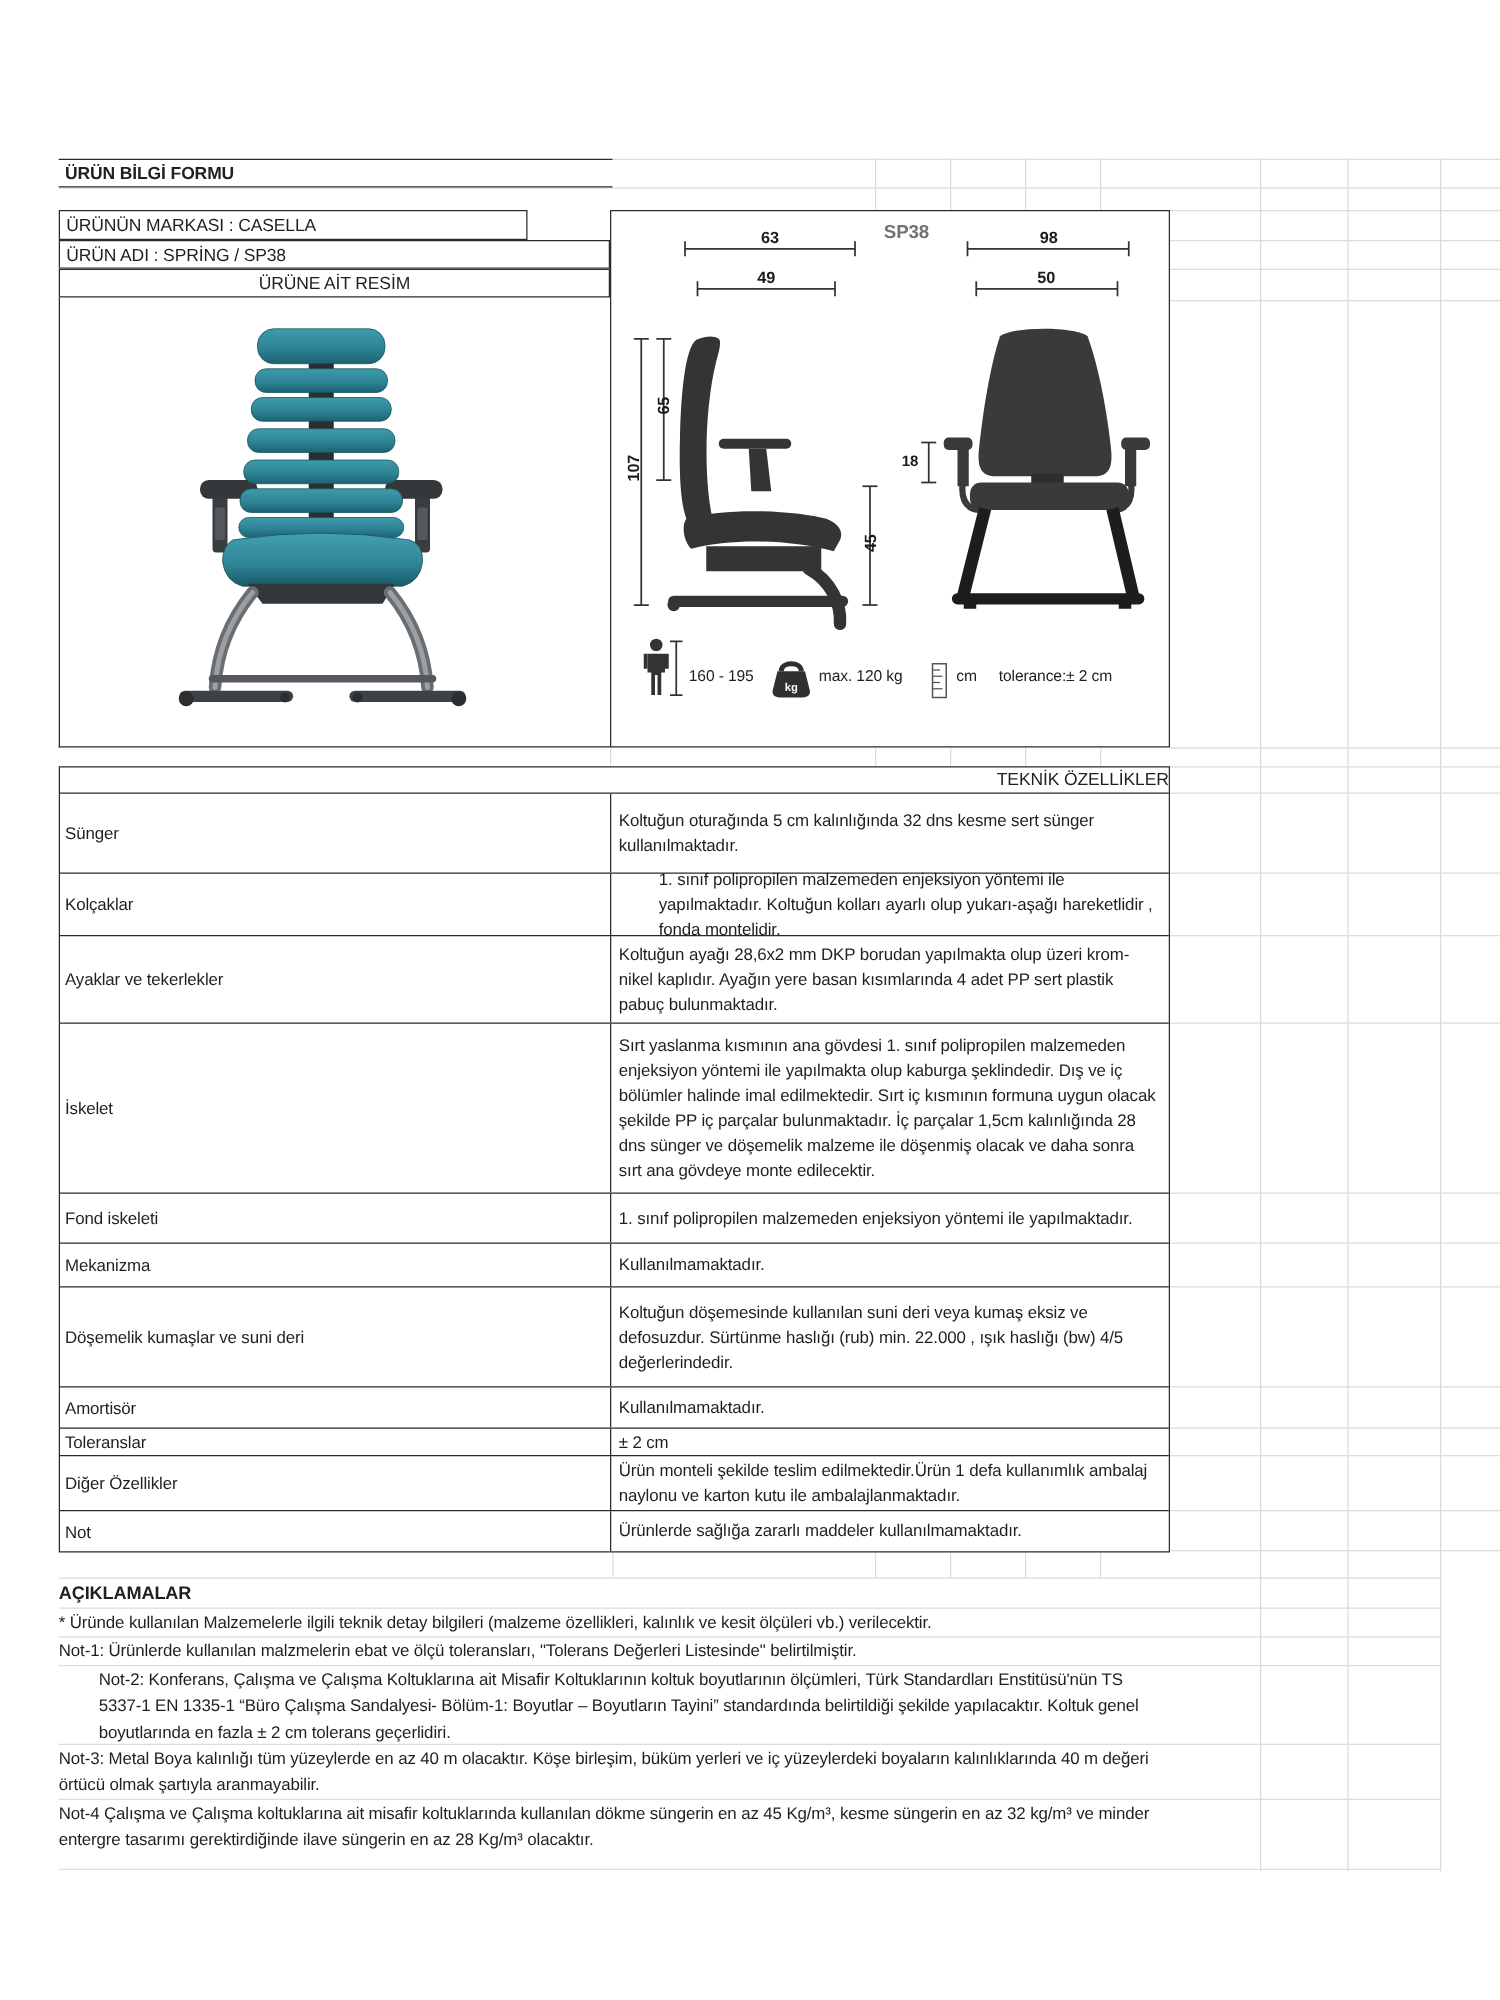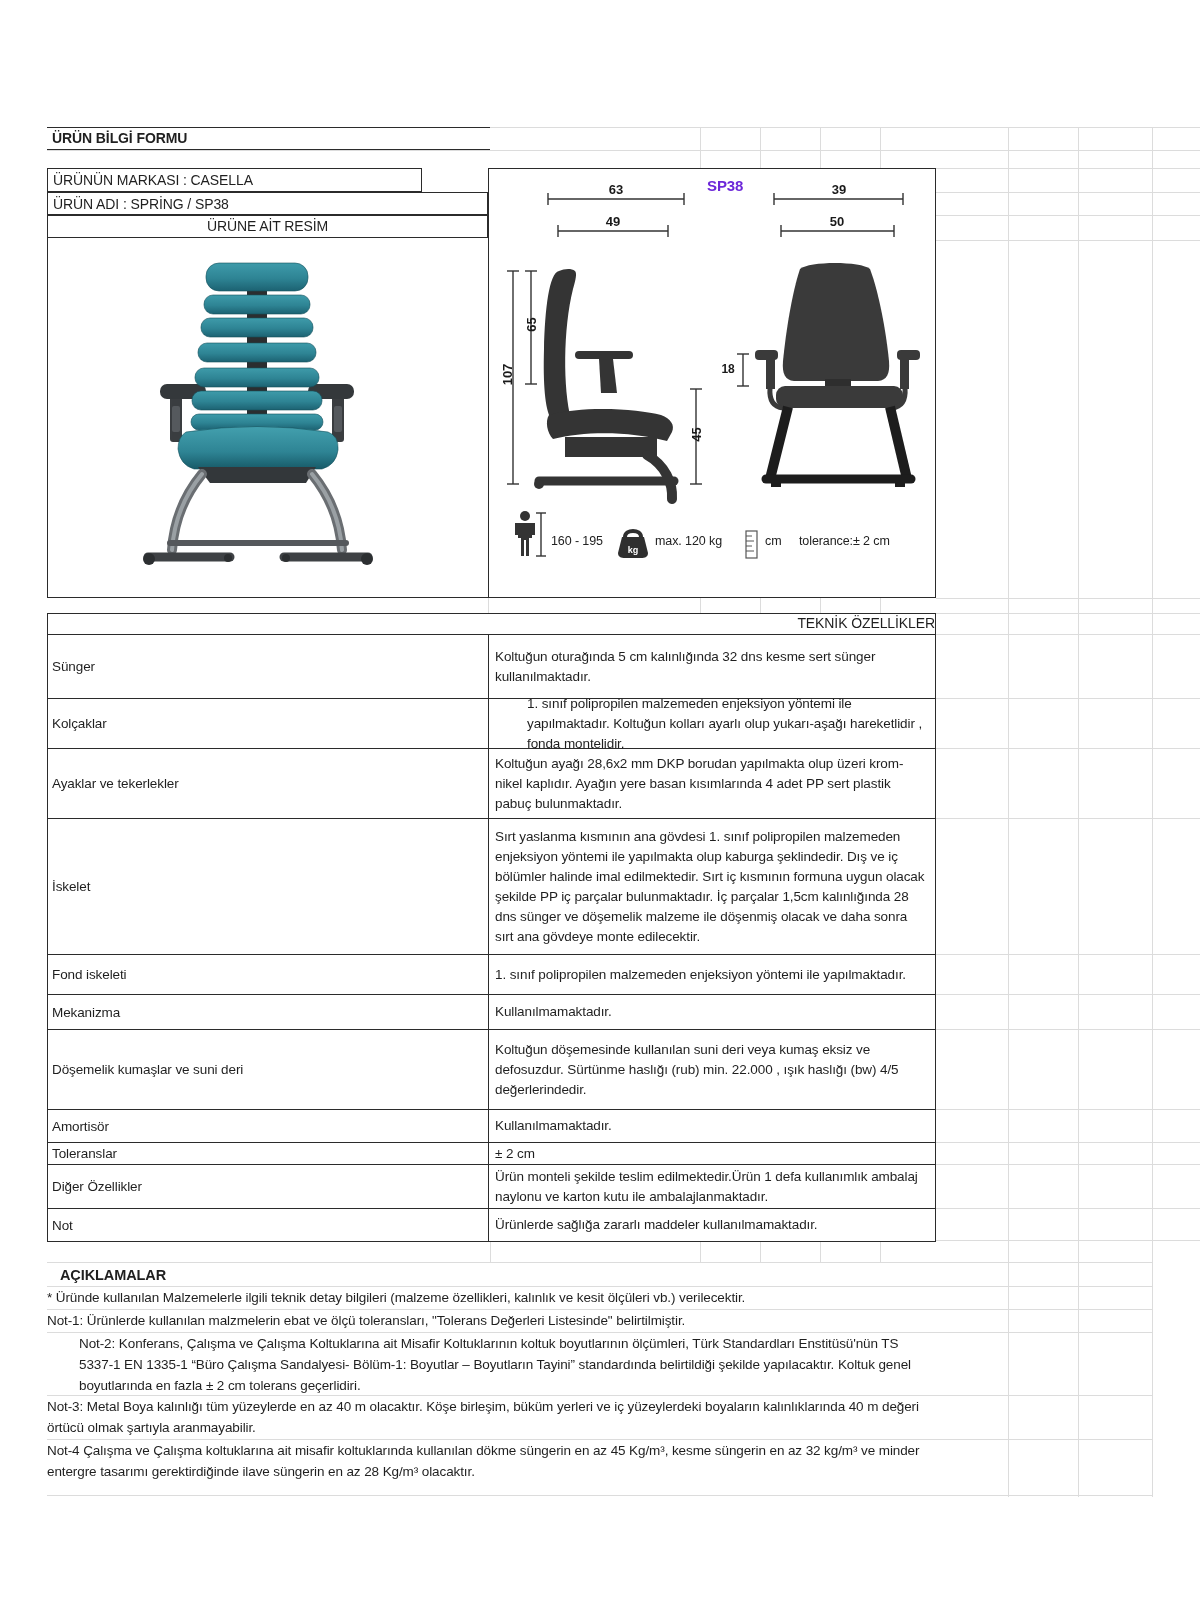--- a/index.html
+++ b/index.html
@@ -23,21 +23,21 @@
   .photo-cell{
     position:absolute;left:47px;top:238px;width:441px;height:360px;box-sizing:border-box;
     border-left:1.4px solid #2b2b2b;border-bottom:1.4px solid #2b2b2b;
   }
   .drawing-cell{
     position:absolute;left:488px;top:168px;width:448px;height:430px;box-sizing:border-box;
     border:1.6px solid #2b2b2b;background:#fff;
   }
   .drawing-cell .dimlabel{position:absolute;font-weight:bold;font-size:13px;color:#1a1a1a;text-align:center;}
   .drawing-cell .rot{transform:rotate(-90deg);transform-origin:center center;}
-  .drawing-cell .model{position:absolute;font-weight:bold;font-size:15px;color:#6d28d9;}
+  .drawing-cell .model{position:absolute;font-weight:bold;font-size:15px;color:#737373;}
   .drawing-cell .icotext{position:absolute;font-size:12.5px;color:#222;white-space:nowrap;}
   
   .specs{position:absolute;left:47px;top:613px;width:889px;box-sizing:border-box;border:1.4px solid #2b2b2b;background:#fff;}
   .specs-header{
     box-sizing:border-box;height:21px;border-bottom:1.4px solid #2b2b2b;
     font-weight:normal;font-size:14px;line-height:19px;text-align:right;
   }
   .spec-row{display:flex;box-sizing:border-box;border-bottom:1.3px solid #2b2b2b;}
   .spec-row:last-child{border-bottom:none;}
   .spec-label{
@@ -52,21 +52,21 @@
   .spec-row:nth-child(5){height:40px;}
   .spec-row:nth-child(6){height:35px;}
   .spec-row:nth-child(7){height:80px;}
   .spec-row:nth-child(8){height:33px;}
   .spec-row:nth-child(9){height:22px;}
   .spec-row:nth-child(10){height:44px;}
   .spec-row:nth-child(11){height:32px;}
   
   .notes{position:absolute;left:47px;top:1240px;width:889px;}
   .notes-blank{height:22px;}
-  .notes-title{height:24px;font-weight:bold;font-size:14.5px;line-height:26px;margin-left:13px;}
+  .notes-title{height:24px;font-weight:bold;font-size:14.5px;line-height:26px;}
   .note-item{font-size:13.5px;line-height:21px;box-sizing:border-box;padding-top:1px;}
   .note-item:nth-of-type(1){height:23px;}
   .note-item:nth-of-type(2){height:23px;}
   .note-item:nth-of-type(3){height:63px;margin-left:32px;}
   .note-item:nth-of-type(4){height:44px;}
   .note-item:nth-of-type(5){height:56px;}
   svg{display:block;}
   .dimline{stroke:#333;stroke-width:1.4;}
 </style>
 </head>
@@ -281,21 +281,21 @@
         <line x1="257" y1="367" x2="263" y2="367" stroke="#555" stroke-width="1"></line>
         <line x1="257" y1="372" x2="265" y2="372" stroke="#555" stroke-width="1"></line>
         <line x1="257" y1="377" x2="263" y2="377" stroke="#555" stroke-width="1"></line>
         <line x1="257" y1="382" x2="265" y2="382" stroke="#555" stroke-width="1"></line>
       </g>
     </svg>
 
     <span class="model" style="left:218px;top:8px;">SP38</span>
     <span class="dimlabel" style="left:112px;top:13px;width:30px;">63</span>
     <span class="dimlabel" style="left:109px;top:45px;width:30px;">49</span>
-    <span class="dimlabel" style="left:335px;top:13px;width:30px;">39</span>
+    <span class="dimlabel" style="left:335px;top:13px;width:30px;">98</span>
     <span class="dimlabel" style="left:333px;top:45px;width:30px;">50</span>
     <span class="dimlabel rot" style="left:24px;top:148px;width:36px;">65</span>
     <span class="dimlabel rot" style="left:0px;top:198px;width:36px;">107</span>
     <span class="dimlabel rot" style="left:189px;top:258px;width:36px;">45</span>
     <span class="dimlabel" style="left:228px;top:193px;width:22px;font-size:12px;">18</span>
 
     <span class="icotext" style="left:62px;top:365px;">160 - 195</span>
     <span class="icotext" style="left:166px;top:365px;">max. 120 kg</span>
     <span class="icotext" style="left:276px;top:365px;">cm</span>
     <span class="icotext" style="left:310px;top:365px;">tolerance:± 2 cm</span>

